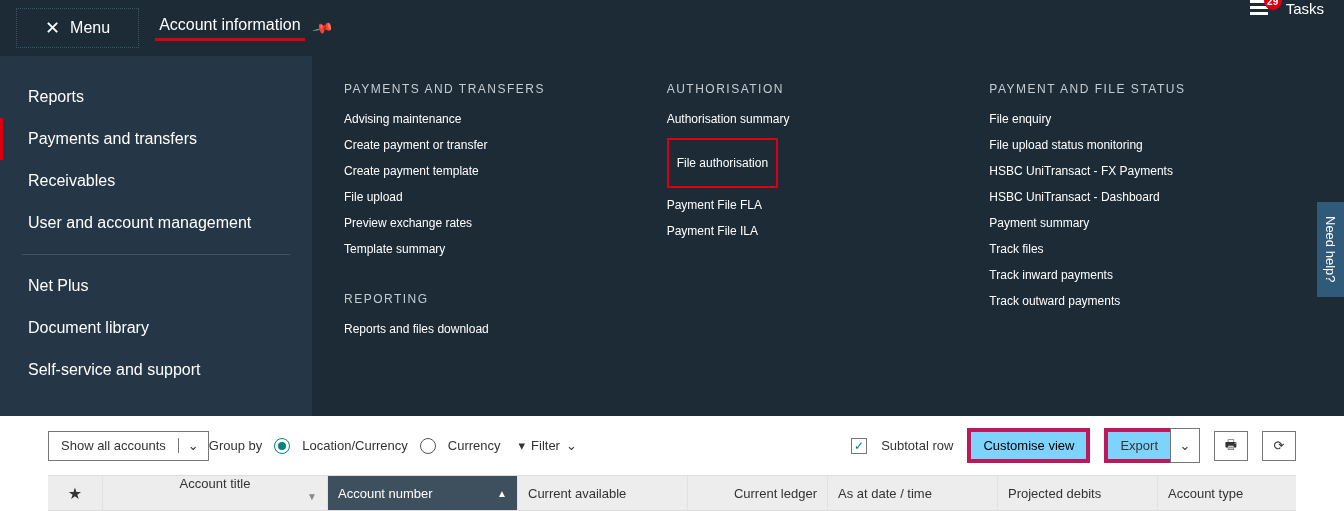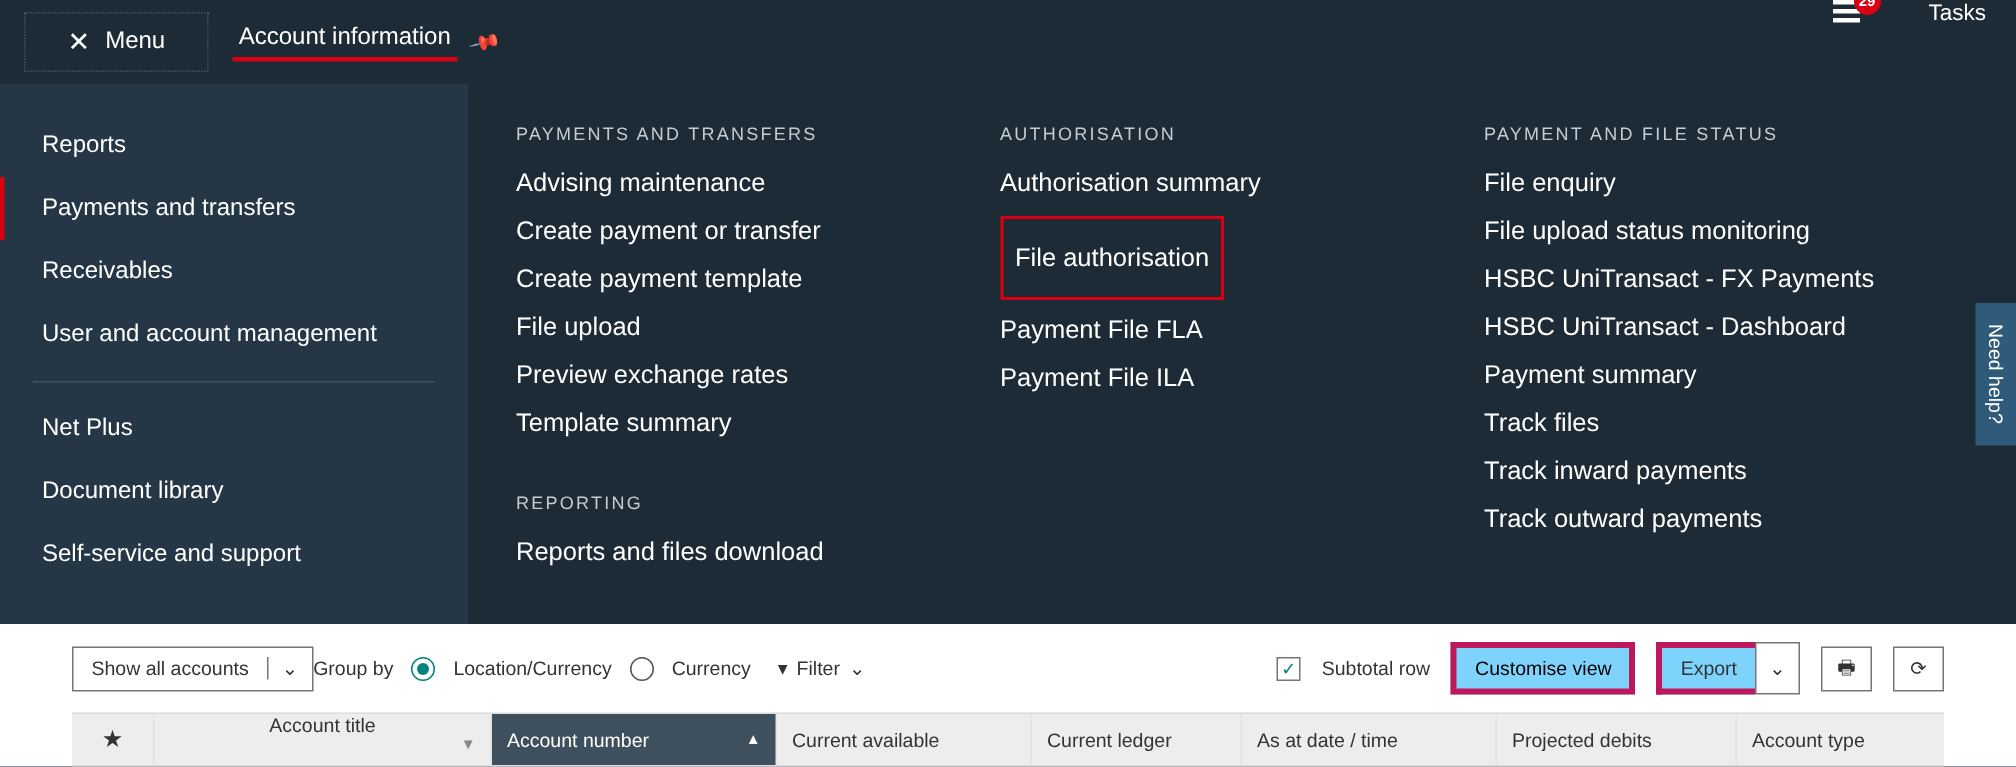--- a/index.html
+++ b/index.html
@@ -10,32 +10,32 @@
 .topbar-left { display: flex; align-items: center; height: 100%; }
 .menu-btn { display: flex; align-items: center; gap: 10px; padding: 0 28px; height: 40px; margin: 8px 0 8px 16px; border: 1px dotted #3d5463; font-size: 16px; cursor: pointer; }
 .menu-btn .x-icon { font-size: 18px; font-weight: 300; }
 .acct-info { margin-left: 16px; padding: 0 4px 4px 4px; font-size: 16px; border-bottom: 3px solid #db0011; cursor: pointer; }
 .pin-icon { margin-left: 10px; font-size: 14px; transform: rotate(30deg); display: inline-block; }
 .topbar-right { position: absolute; right: 20px; top: 0; height: 56px; display: flex; align-items: flex-start; gap: 12px; }
 .tasks-icon { position: relative; width: 24px; height: 20px; }
 .tasks-icon .bars { display: flex; flex-direction: column; gap: 3px; }
 .tasks-icon .bars span { display: block; width: 18px; height: 3px; background: #fff; }
 .tasks-badge { position: absolute; top: -8px; right: -8px; background: #db0011; color: #fff; border-radius: 50%; font-size: 10px; width: 18px; height: 18px; display: flex; align-items: center; justify-content: center; font-weight: bold; }
-.tasks-label { color: #fff; font-size: 15px; margin-left: 28px; }
+.tasks-label { color: #fff; font-size: 15px; }
 
 
 .megamenu { display: flex; background: #1d2b36; color: #fff; height: 360px; }
 .sidebar { width: 312px; background: #253746; padding-top: 20px; font-size: 16px; }
 .sidebar-item { padding: 12px 28px; cursor: pointer; font-weight: 300; }
 .sidebar-item.active { border-left: 3px solid #db0011; padding-left: 25px; }
 .sidebar-divider { height: 1px; background: #3d5463; margin: 10px 22px; }
 .panel { flex: 1; padding: 26px 32px; display: flex; gap: 0; }
 .panel-col { flex: 1; }
 .panel-col h4 { font-size: 12px; letter-spacing: 1.5px; font-weight: 400; color: #c6cdd2; margin-bottom: 16px; }
-.panel-col a { display: block; color: #fff; font-size: 17px; margin-bottom: 12px; text-decoration: none; cursor: pointer; }
+.panel-col a { display: block; color: #fff; font-size: 12px; margin-bottom: 12px; text-decoration: none; cursor: pointer; }
 .panel-col a.highlight { border: 2px solid #db0011; padding: 16px 8px; display: inline-block; margin-bottom: 10px; }
 .panel-col .section2 { margin-top: 36px; }
 
 
 .content { position: relative; }
 .toolbar { display: flex; align-items: center; padding: 12px 48px; font-size: 13px; color: #333; }
 .select-wrap { border: 1px solid #767676; display: flex; align-items: center; height: 30px; }
 .select-wrap .sel-label { padding: 0 12px; }
 .select-wrap .sel-arrow { border-left: 1px solid #767676; width: 30px; text-align: center; }
 .group-by { display: flex; align-items: center; gap: 12px; }
@@ -54,21 +54,21 @@
 
 .table-head { display: flex; background: #ededed; height: 36px; align-items: stretch; margin: 0 48px; border-top: 1px solid #ddd; border-bottom: 1px solid #ddd; font-size: 13px; color: #333; }
 .th { display: flex; align-items: center; padding: 0 10px; border-right: 1px solid #e2e2e2; position: relative; cursor: pointer; }
 .th.star { width: 55px; justify-content: center; font-size: 16px; }
 .th .sort { margin-left: auto; font-size: 10px; color: #888; }
 .th.acctnum { background: #3e505d; color: #fff; }
 .th.acctnum .sort { color: #fff; }
 .th.title { width: 225px; flex-direction: column; }
 .th.acctnum { width: 190px; }
 .th.avail { width: 170px; align-items: center; }
-.th.ledger { width: 140px; }
+.th.ledger { width: 140px; justify-content: flex-end; }
 .th.asat { width: 170px; }
 .th.proj { width: 160px; }
 .th.type { flex: 1; border-right: none; }
 
 
 .display-all { position: absolute; right: 42px; top: 285px; border: 1px solid #999; padding: 14px 20px; font-size: 17px; color: #333; background: #fff; z-index: -1; }
 .need-help { position: absolute; right: 0; top: 202px; background: #305a7a; color: #fff; writing-mode: vertical-rl; padding: 14px 6px; font-size: 13px; cursor: pointer; z-index: 5; }
 
 .bg-strip { position: absolute; right: 0; top: 56px; width: 80px; height: 360px; background: linear-gradient(135deg,#e8e2d6,#c9c0b0); z-index: -2; }
 </style>

